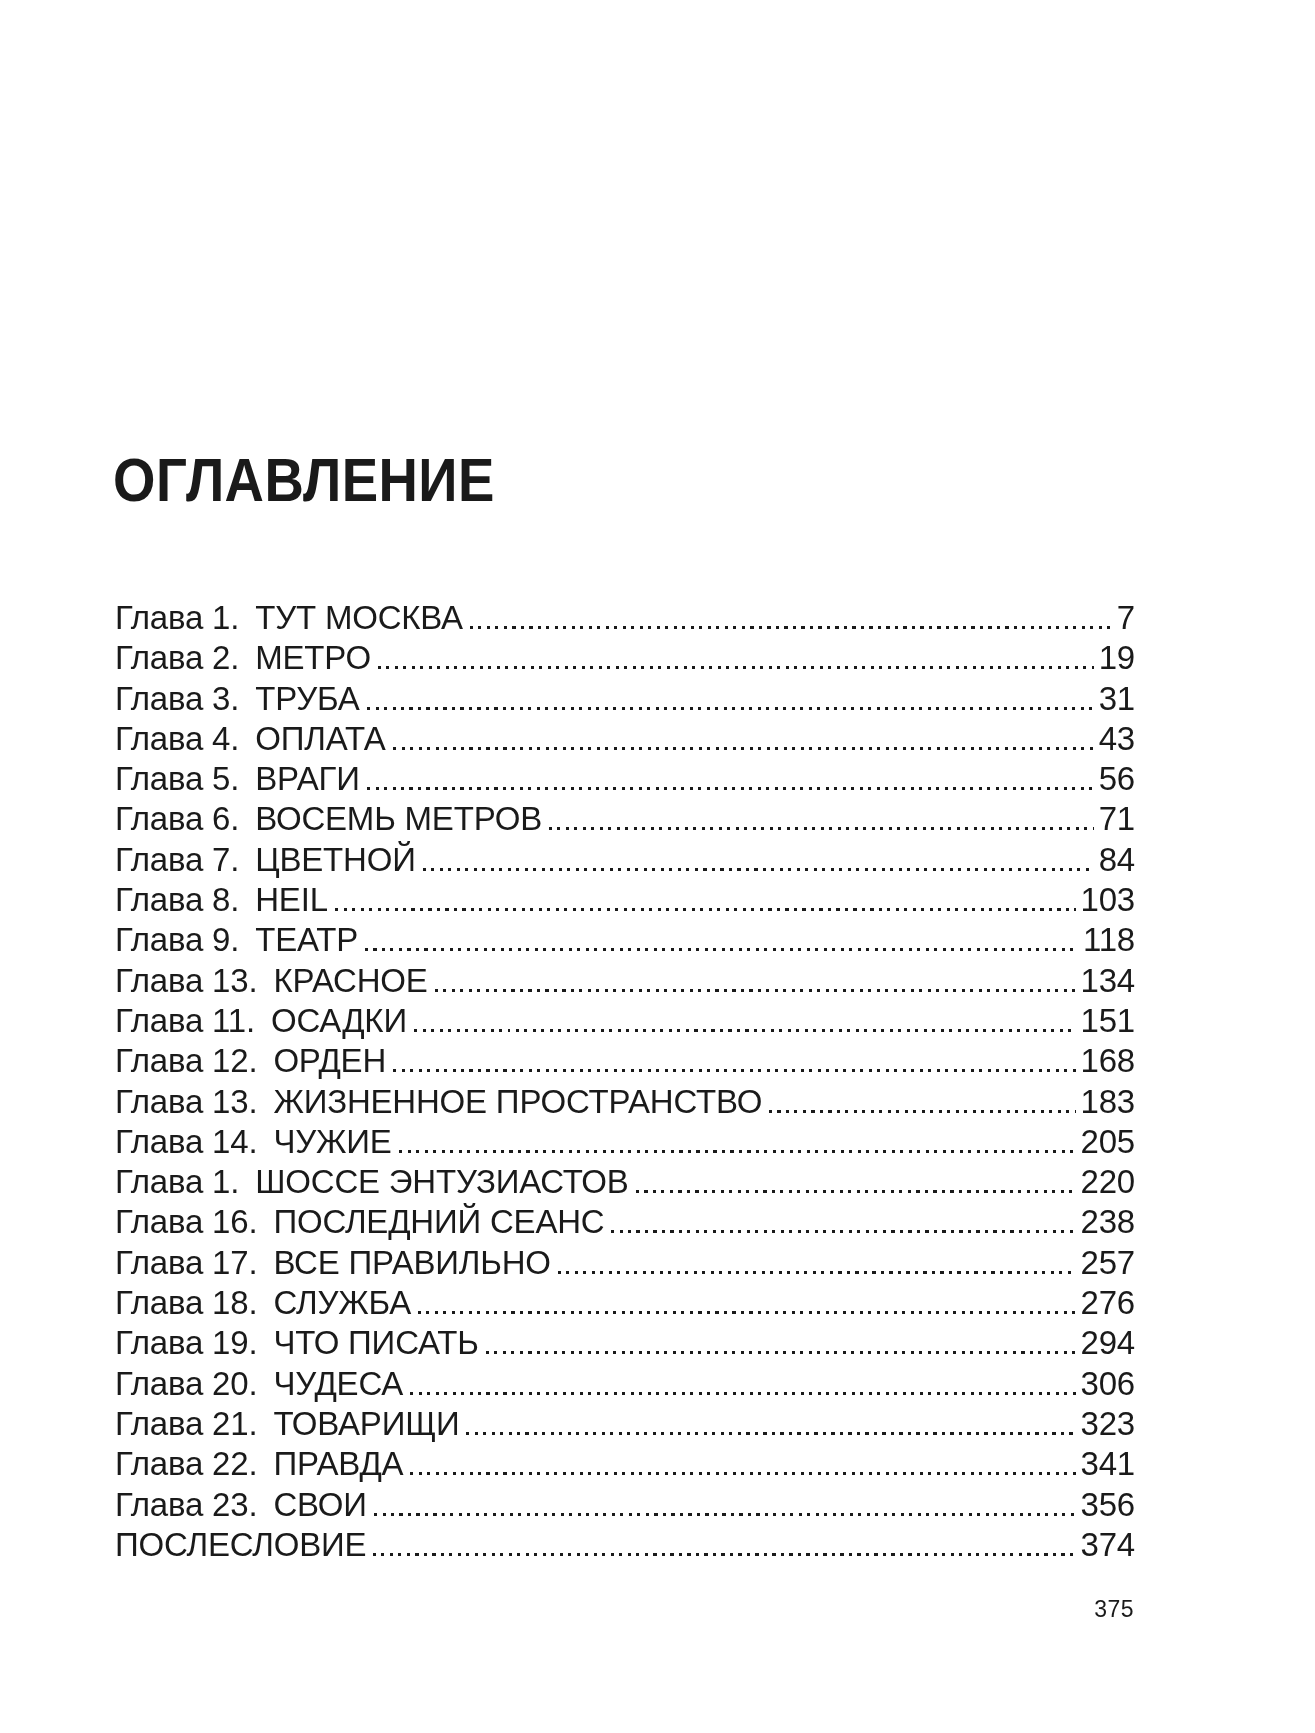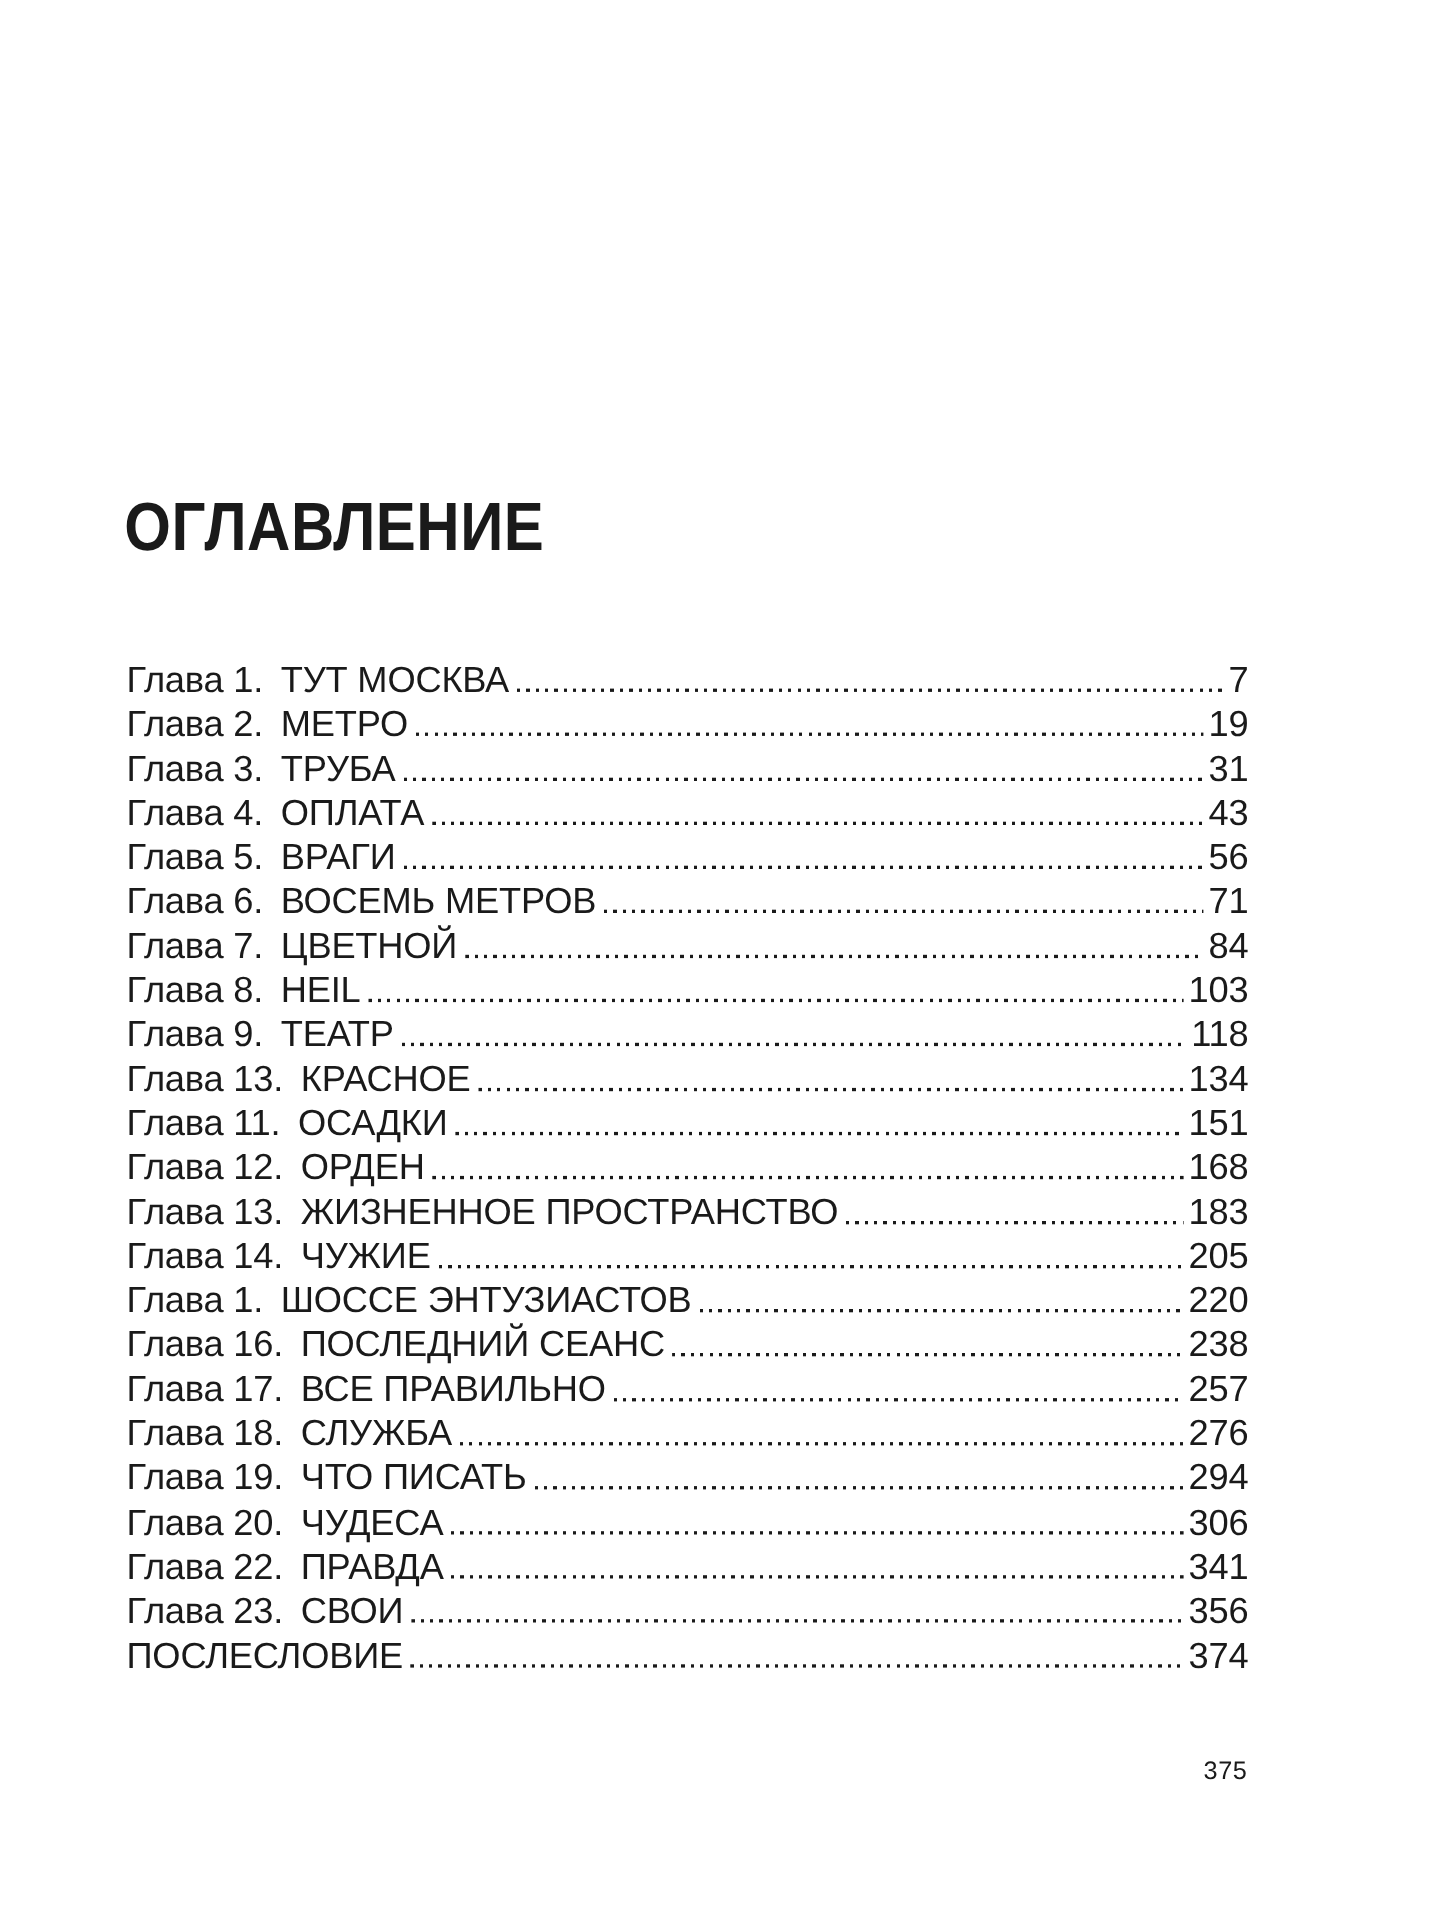--- a/index.html
+++ b/index.html
@@ -223,20 +223,26 @@
       <span class="page-num">294</span>
     </div>
 
     <div class="toc-row">
       <span class="chapter-label">Глава 20.</span>
       <span class="chapter-title">ЧУДЕСА</span>
       <span class="dot-leader"></span>
       <span class="page-num">306</span>
     </div>
 
+    <div class="toc-row">
+      <span class="chapter-label">Глава 21.</span>
+      <span class="chapter-title">ТОВАРИЩИ</span>
+      <span class="dot-leader"></span>
+      <span class="page-num">323</span>
+    </div>
 
     <div class="toc-row">
       <span class="chapter-label">Глава 22.</span>
       <span class="chapter-title">ПРАВДА</span>
       <span class="dot-leader"></span>
       <span class="page-num">341</span>
     </div>
 
     <div class="toc-row">
       <span class="chapter-label">Глава 23.</span>

